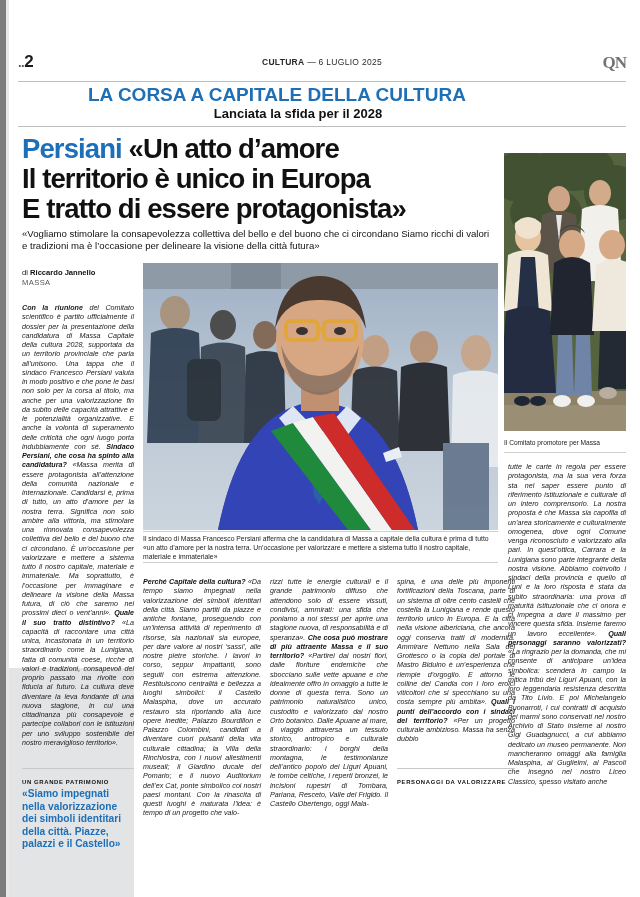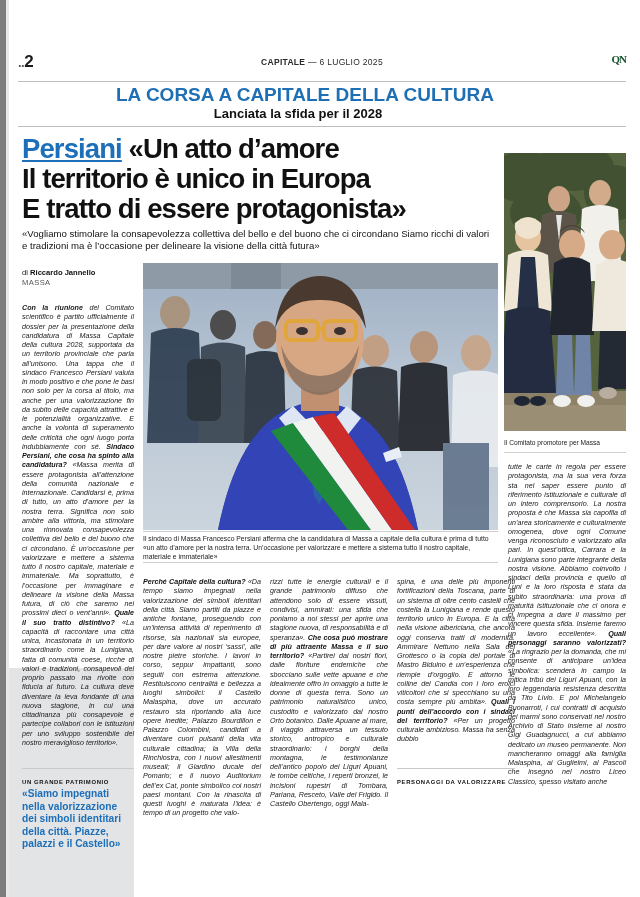--- a/index.html
+++ b/index.html
@@ -53,22 +53,22 @@
     text-align: center;
     font-size: 8.5px;
     color: #2a2a2a;
     letter-spacing: 0.3px;
   }
   .masthead-center b { font-weight: bold; }
   .qn-logo {
     position: absolute;
     right: 0; top: 1px;
     font-weight: bold;
-    font-size: 11px;
-    color: #14532d;
+    font-size: 17px;
+    color: #737373;
     letter-spacing: -1px;
     font-family: "Liberation Serif", serif;
   }
   .rule-thin {
     position: absolute;
     left: 18px;
     width: 608px;
     height: 1px;
     background: #bdbdbd;
   }
@@ -79,21 +79,20 @@
     left: 88px; top: 84px;
     width: 420px;
   }
   .section-title {
     font-size: 19px;
     font-weight: bold;
     color: #1f6fb5;
     letter-spacing: 0px;
     line-height: 22px;
     white-space: nowrap;
-    margin-left: 28px;
   }
   .section-sub {
     font-size: 13px;
     font-weight: bold;
     color: #111;
     margin-top: 1px;
     line-height: 14px;
     text-align: center;
   }
 
@@ -104,21 +103,21 @@
     width: 470px;
   }
   .headline .hl {
     font-size: 27.5px;
     font-weight: bold;
     line-height: 30px;
     color: #111;
     letter-spacing: -0.9px;
     white-space: nowrap;
   }
-  .headline .hl .name { color: #1c6fb8; text-decoration: underline; }
+  .headline .hl .name { color: #1c6fb8; }
   .sub-deck {
     position: absolute;
     left: 22px; top: 228px;
     width: 472px;
     font-size: 9.6px;
     line-height: 12.4px;
     color: #111;
     font-family: "Liberation Sans", sans-serif;
   }
 
@@ -224,21 +223,21 @@
 <body>
 
 <div id="page">
 
   <div class="page-edge"></div>
   <div class="page-edge2"></div>
 
   <div class="masthead">
     <div class="folio"><span class="dots">..</span><span>2</span></div>
     <div class="masthead-center">
-      <b>CAPITALE</b>
+      <b>CULTURA</b>
       <span>— 6 LUGLIO 2025</span>
     </div>
     <div class="qn-logo">QN</div>
   </div>
   <div class="rule-thin" style="top:81px;"></div>
 
   <div class="section-wrap">
     <div class="section-title">LA CORSA A CAPITALE DELLA CULTURA</div>
     <div class="section-sub">Lanciata la sfida per il 2028</div>
   </div>

